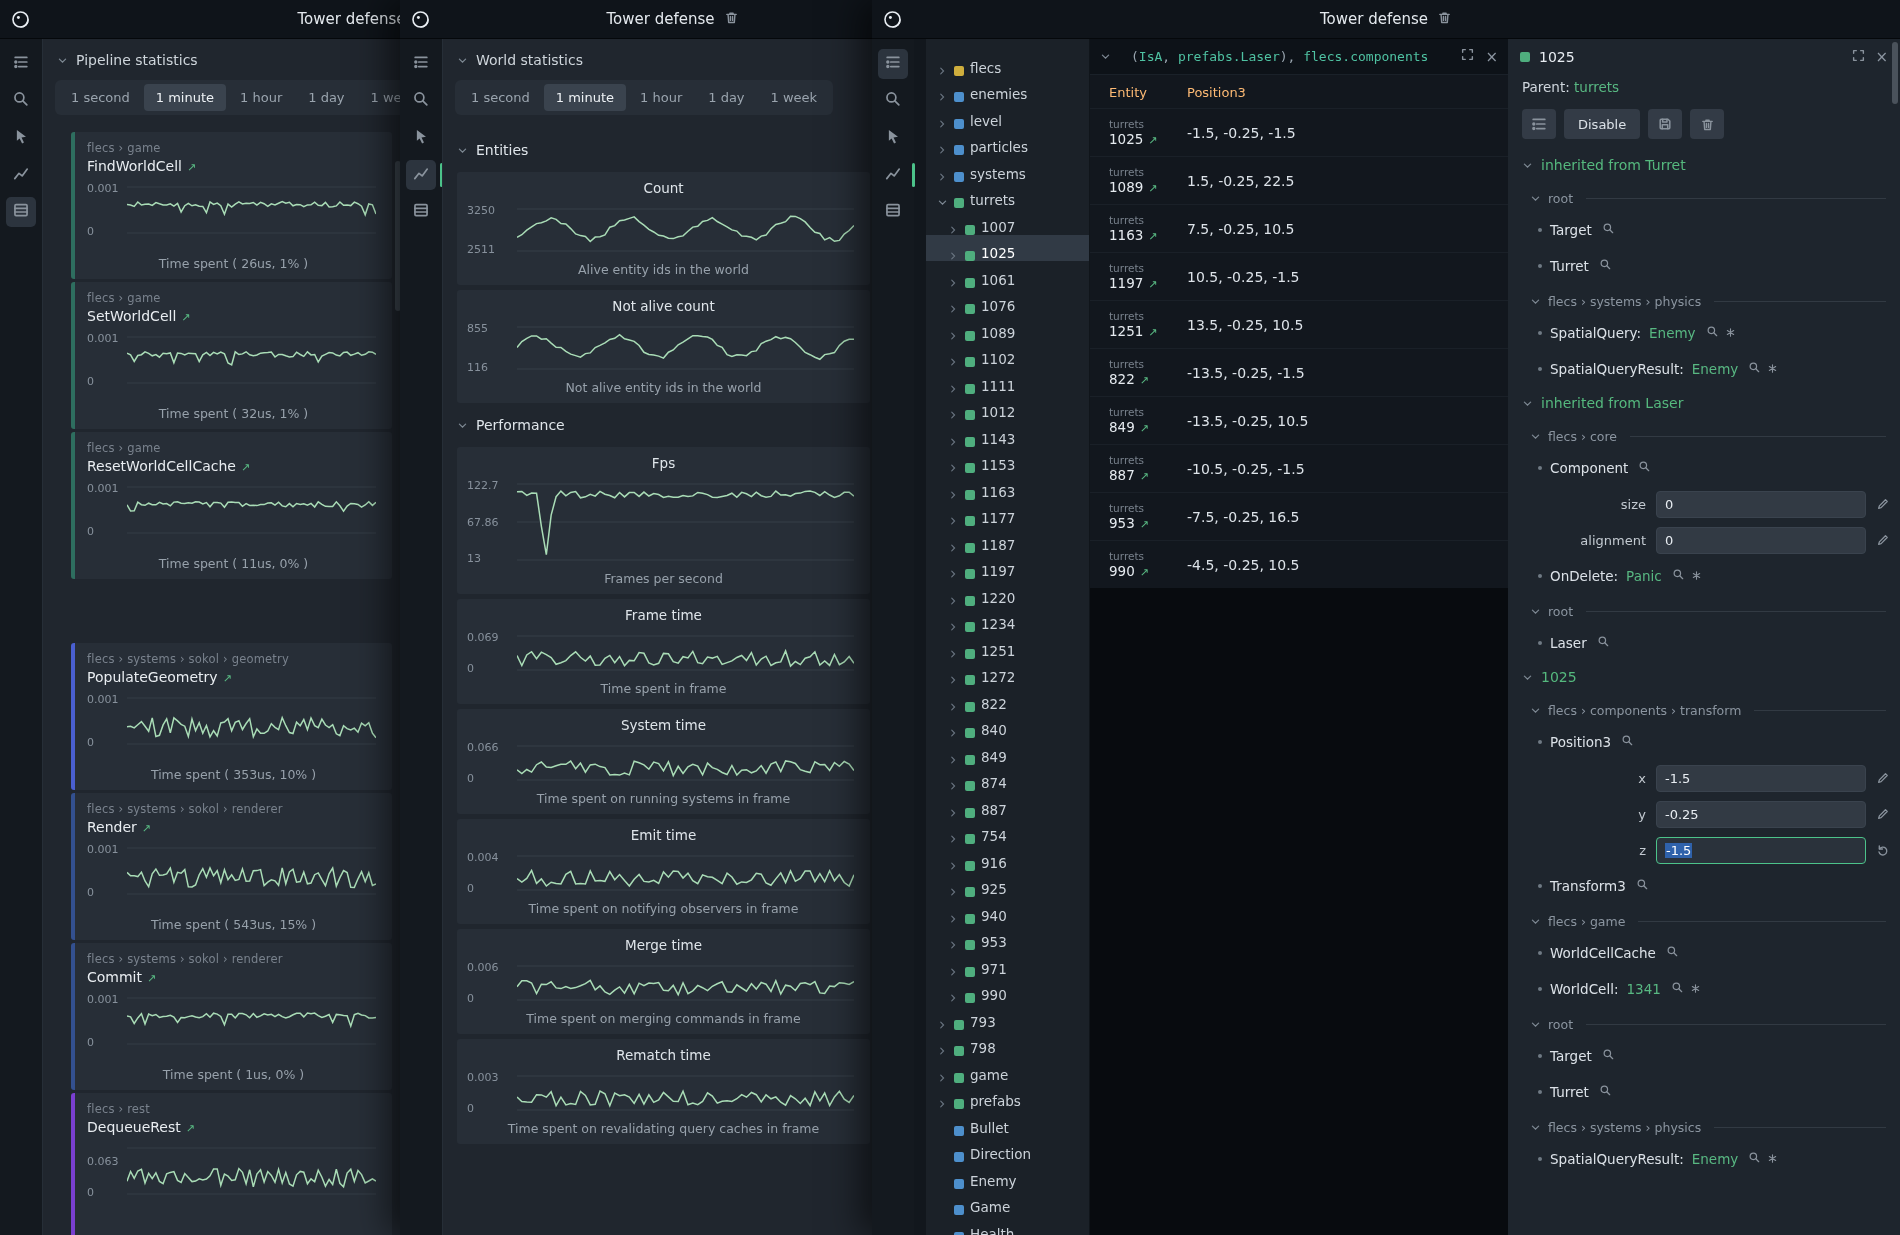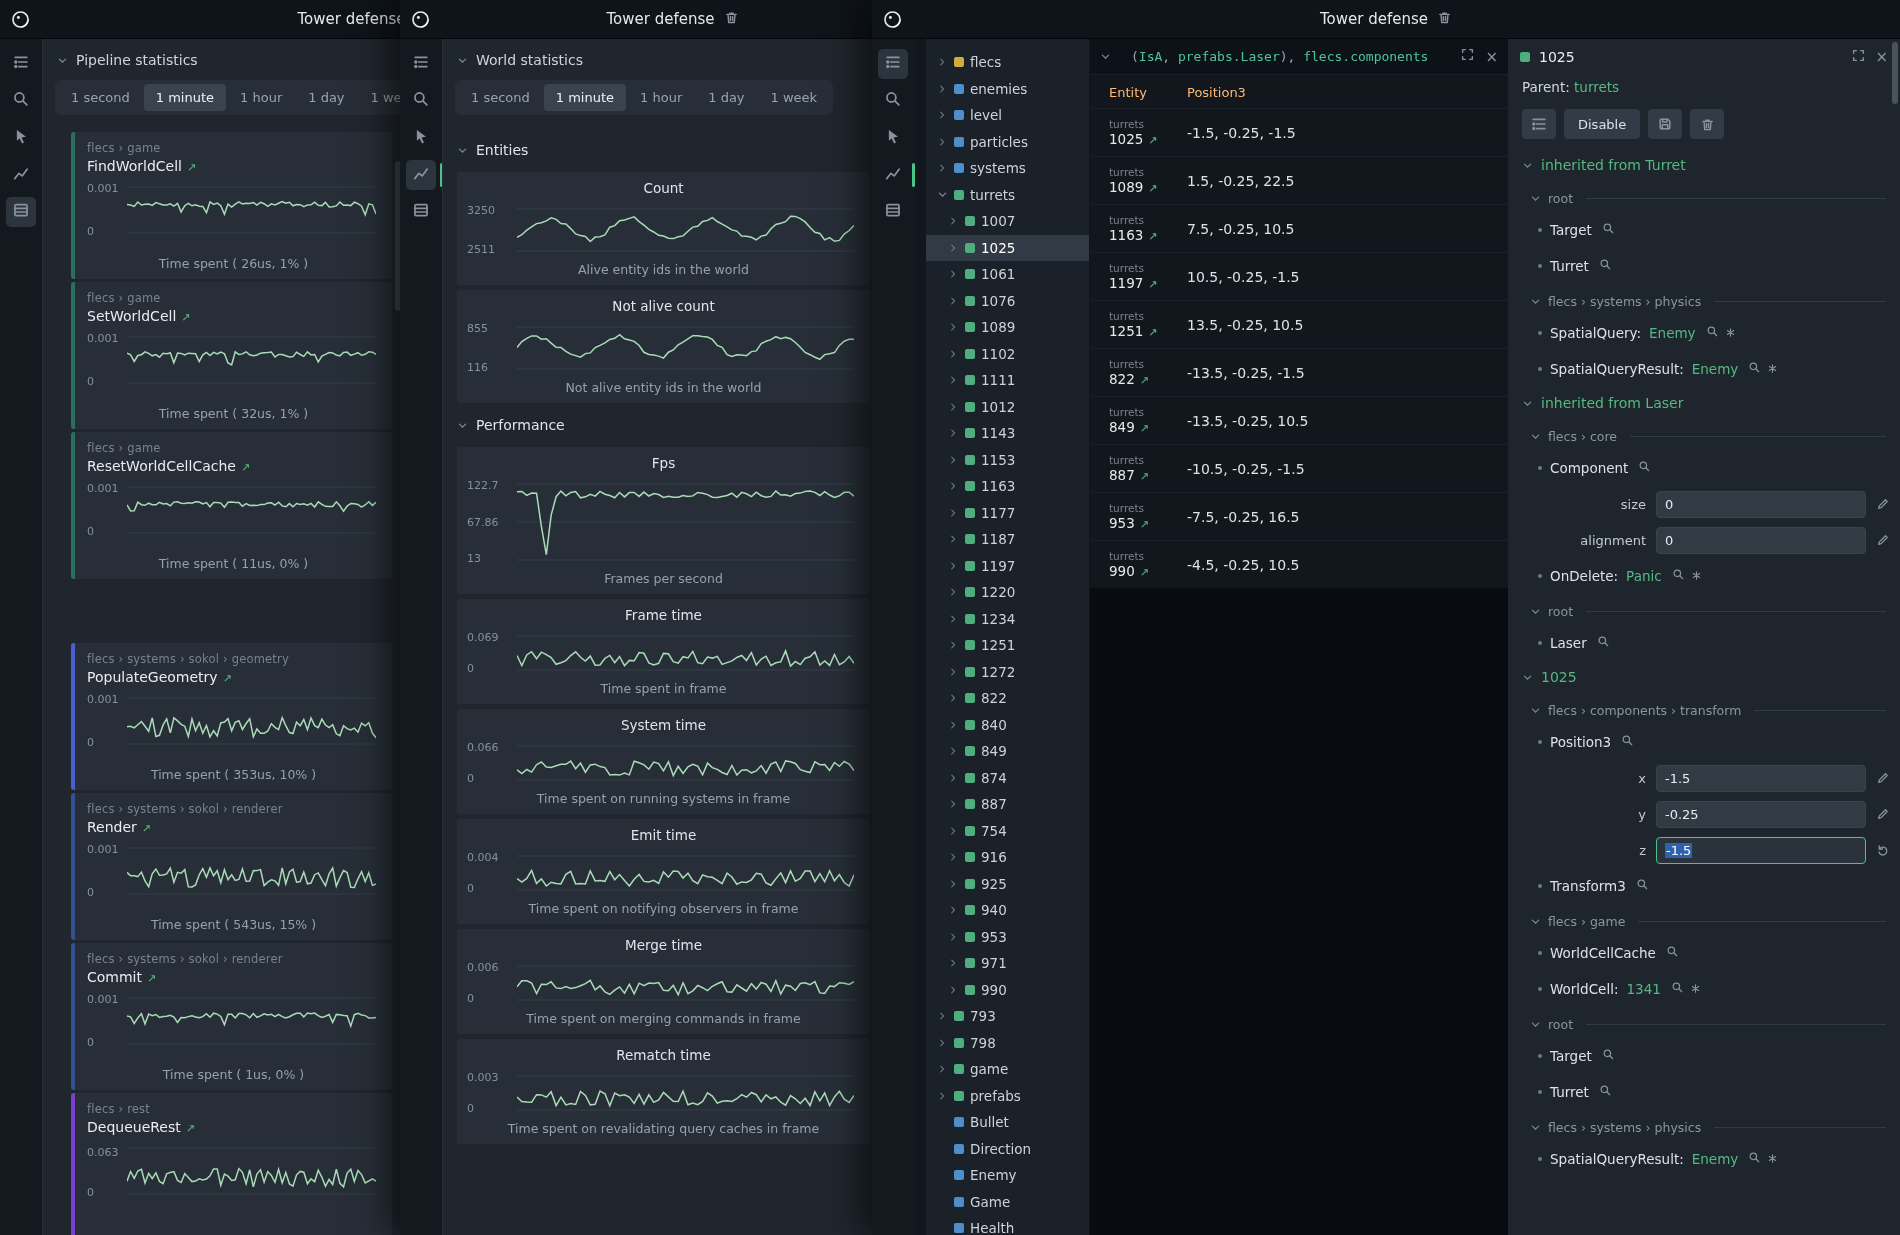--- a/index.html
+++ b/index.html
@@ -39,21 +39,21 @@
   .w2 .spark-svg{left:50px;width:calc(100% - 56px)}
   .cap{font-size:12.5px;color:#97a1ab;text-align:center}
   .pcard .cap{position:absolute;bottom:8px;left:12px;right:12px}
   .section-head{display:flex;align-items:center;gap:8px;padding:9px 14px;color:#dfe5ea;font-size:14px;margin-top:4px}
   .wcard{position:relative;margin:5px 10px 5px 14px;background:#272e37;border-radius:3px;padding:8px 10px 8px}
   .wtitle{text-align:center;font-size:13.5px;color:#dfe5ea;margin-bottom:4px}
   .wcard .cap{margin-top:6px}
   .vscroll{position:absolute;top:122px;right:3px;width:6px;height:150px;background:#3d464f;border-radius:3px}
   
   .tree{width:164px;background:#1b2128;margin-left:12px;padding-top:10px;overflow:hidden;flex:none;border-right:1px solid #10151a}
-  .trow{height:26.5px;display:flex;align-items:center;padding-left:11px;gap:6px;font-size:13.5px;color:#ccd3da;cursor:pointer;white-space:nowrap}
+  .trow{height:26.5px;display:flex;align-items:flex-end;padding-left:11px;gap:6px;font-size:13.5px;color:#ccd3da;cursor:pointer;white-space:nowrap}
   .trow.d1{padding-left:22px}
   .trow.sel{background:#313a45;color:#fff}
   .trow .arr{width:11px;display:flex;flex:none}
   .trow .arr svg{display:block}
   .sq{width:10px;height:10px;border-radius:2px;flex:none}
   .sq.yellow{background:#cfae3d}.sq.blue{background:#4d8fcc}.sq.green{background:#4fae7e}
   .qpanel{width:418px;background:#080b0f;display:flex;flex-direction:column;flex:none}
   .qhead{height:36px;background:#0d1218;display:flex;align-items:center;padding:0 10px;gap:20px;border-bottom:1px solid #1a2129;flex:none}
   .qtext{font-family:"DejaVu Sans Mono","Liberation Mono",monospace;font-size:13px;flex:1;white-space:nowrap;overflow:hidden}
   .tk-k{color:#4fc2a2}.tk-p{color:#9aa6b0}
@@ -242,21 +242,21 @@
                 <line x1="0" x2="300" y1="51.0" y2="51.0" stroke="#39424c" stroke-width="0.8"></line>
                 <path d="M0.0 23.1L4.3 23.8L8.7 30.5L13.0 24.9L17.4 20.7L21.7 31.1L26.1 21.1L30.4 22.8L34.8 21.5L39.1 24.4L43.5 23.5L47.8 23.3L52.2 22.3L56.5 24.1L60.9 29.5L65.2 24.5L69.6 24.7L73.9 23.6L78.3 22.7L82.6 24.0L87.0 24.7L91.3 23.6L95.7 20.7L100.0 24.2L104.3 20.2L108.7 21.1L113.0 23.5L117.4 31.7L121.7 21.2L126.1 21.3L130.4 25.0L134.8 20.6L139.1 20.5L143.5 21.8L147.8 24.8L152.2 20.6L156.5 24.3L160.9 22.9L165.2 20.8L169.6 22.0L173.9 21.3L178.3 23.6L182.6 21.3L187.0 23.7L191.3 25.0L195.7 23.7L200.0 21.8L204.3 20.3L208.7 20.3L213.0 23.9L217.4 20.1L221.7 20.8L226.1 20.1L230.4 22.6L234.8 24.4L239.1 23.2L243.5 21.6L247.8 29.4L252.2 21.4L256.5 21.8L260.9 22.4L265.2 22.7L269.6 33.2L273.9 21.7L278.3 20.4L282.6 22.0L287.0 22.6L291.3 24.9L295.7 25.0L300.0 24.5" fill="none" stroke="#a9dcb6" stroke-width="1.5" vector-effect="non-scaling-stroke"></path>
               </svg>
             </div>
             <div class="cap">Time spent ( 1us, 0% )</div>
           </div>
           <div class="pcard" style="border-left-color:#7a3fd0">
             <div class="crumb">flecs › rest</div>
             <div class="pname"><span>DequeueRest</span><span class="ne">↗</span></div>
             <div class="chartzone">
-              <span class="ylab" style="top:3px">0.063</span>
+              <span class="ylab" style="top:12px">0.063</span>
               <span class="ylab" style="top:43px">0</span>
               <svg class="spark-svg" viewBox="0 0 300 56" preserveAspectRatio="none">
                 <line x1="0" x2="300" y1="5.0" y2="5.0" stroke="#39424c" stroke-width="0.8"></line>
                 <line x1="0" x2="300" y1="51.0" y2="51.0" stroke="#39424c" stroke-width="0.8"></line>
                 <path d="M0.0 38.3L4.3 28.5L8.7 35.4L13.0 28.0L17.4 26.4L21.7 40.0L26.1 30.3L30.4 35.7L34.8 29.8L39.1 38.4L43.5 40.7L47.8 30.8L52.2 29.4L56.5 28.6L60.9 37.4L65.2 39.5L69.6 30.6L73.9 34.4L78.3 38.6L82.6 38.1L87.0 35.9L91.3 36.9L95.7 36.0L100.0 32.8L104.3 25.9L108.7 25.9L113.0 42.3L117.4 31.1L121.7 33.2L126.1 37.4L130.4 36.8L134.8 25.6L139.1 29.3L143.5 40.8L147.8 26.8L152.2 43.9L156.5 31.1L160.9 26.8L165.2 39.1L169.6 28.6L173.9 32.5L178.3 39.3L182.6 26.4L187.0 40.0L191.3 29.6L195.7 41.0L200.0 43.2L204.3 31.8L208.7 28.4L213.0 29.2L217.4 40.8L221.7 35.9L226.1 38.8L230.4 27.2L234.8 34.2L239.1 43.2L243.5 36.5L247.8 41.5L252.2 26.3L256.5 40.3L260.9 43.8L265.2 30.1L269.6 26.2L273.9 38.4L278.3 27.5L282.6 31.6L287.0 39.9L291.3 38.0L295.7 35.8L300.0 38.1" fill="none" stroke="#a9dcb6" stroke-width="1.5" vector-effect="non-scaling-stroke"></path>
               </svg>
             </div>
             <div class="cap"></div>
           </div>
         </div>

